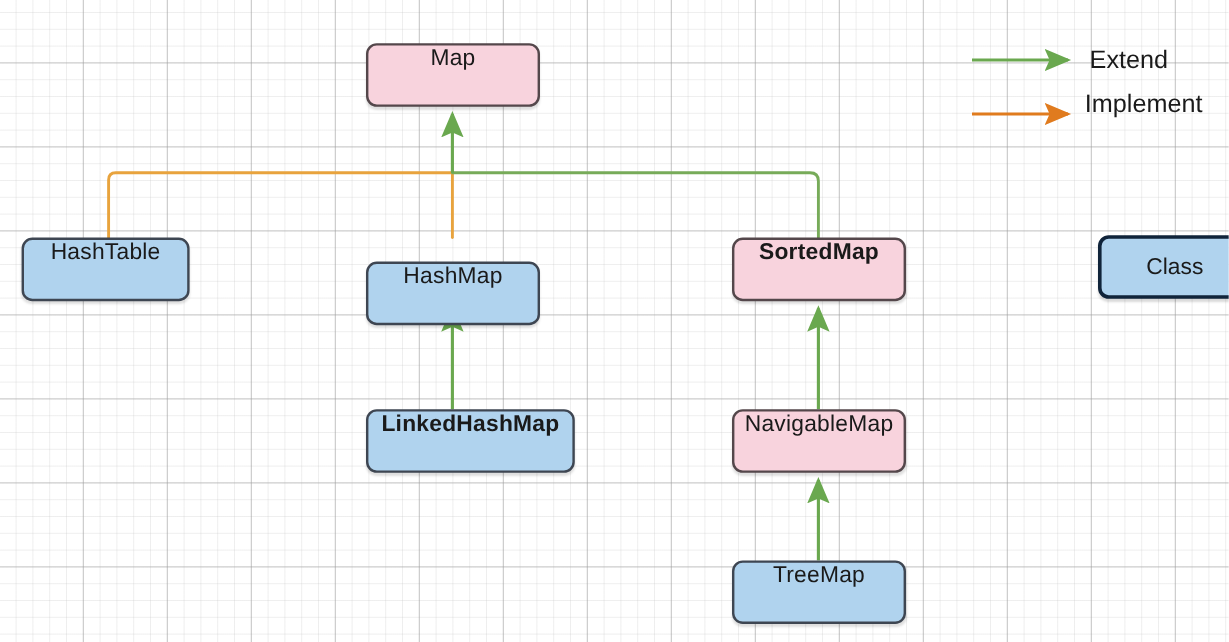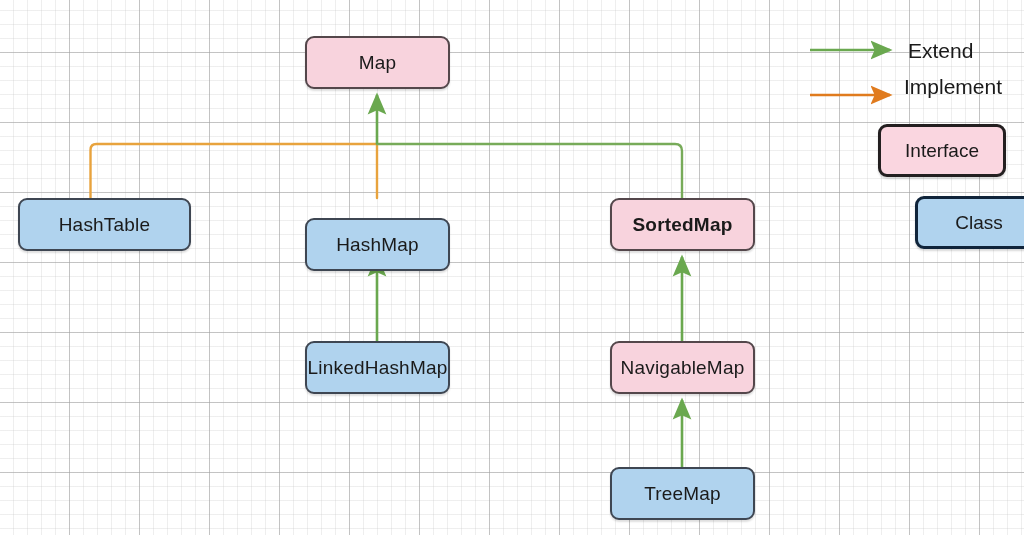--- a/index.html
+++ b/index.html
@@ -37,21 +37,21 @@
     top: 0;
     width: 1024px;
     height: 535px;
     pointer-events: none;
   }
 
   .node {
     position: absolute;
     box-sizing: border-box;
     display: flex;
-    align-items: center;
+    align-items: flex-start;
     justify-content: center;
     border-radius: 9px;
     font-size: 19px;
     letter-spacing: 0.2px;
     white-space: nowrap;
     color: #1a1a1a;
   }
   .node.interface {
     background: #f8d3dd;
     border: 2.5px solid #54474b;
@@ -122,49 +122,46 @@
     <path d="M 682,467 L 682,400" fill="none" stroke="#6aa84f" stroke-width="2.6" marker-end="url(#arrow-green)"></path>
 
     <path d="M 810,50 L 890,50" fill="none" stroke="#6aa84f" stroke-width="2.6" marker-end="url(#arrow-green)"></path>
     <path d="M 810,95 L 890,95" fill="none" stroke="#e07b1e" stroke-width="2.6" marker-end="url(#arrow-orange)"></path>
   </svg>
 
   <div class="node interface" style="left:305px; top:36px; width:145px; height:53px;">
     <span>Map</span>
   </div>
 
-  <div class="node klass" style="left:18px; top:198px; width:173px; height:53px;">
+  <div class="node klass" style="left:18px; top:198px; width:140px; height:53px;">
     <span>HashTable</span>
   </div>
 
   <div class="node klass" style="left:305px; top:198px; width:145px; height:53px;margin-top:20px;">
     <span>HashMap</span>
   </div>
 
   <div class="node interface" style="left:610px; top:198px; width:145px; height:53px;font-weight:bold;">
     <span>SortedMap</span>
   </div>
 
-  <div class="node klass" style="left:305px; top:341px; width:145px; height:53px;">
+  <div class="node klass" style="left:305px; top:341px; width:174px; height:53px;font-weight:bold;">
     <span>LinkedHashMap</span>
   </div>
 
   <div class="node interface" style="left:610px; top:341px; width:145px; height:53px;">
     <span>NavigableMap</span>
   </div>
 
   <div class="node klass" style="left:610px; top:467px; width:145px; height:53px;">
     <span>TreeMap</span>
   </div>
 
   <div class="legend-label" style="left:908px; top:39px;">Extend</div>
 
   <div class="legend-label" style="left:904px; top:75px;">Implement</div>
 
-  <div class="legend-box interface" style="left:878px; top:124px; width:128px; height:53px;">
-    <span>Interface</span>
-  </div>
 
   <div class="legend-box klass" style="left:878px; top:196px; width:128px; height:53px;margin-left:37px;">
     <span>Class</span>
   </div>
 
 </div>
 
 </body></html>

